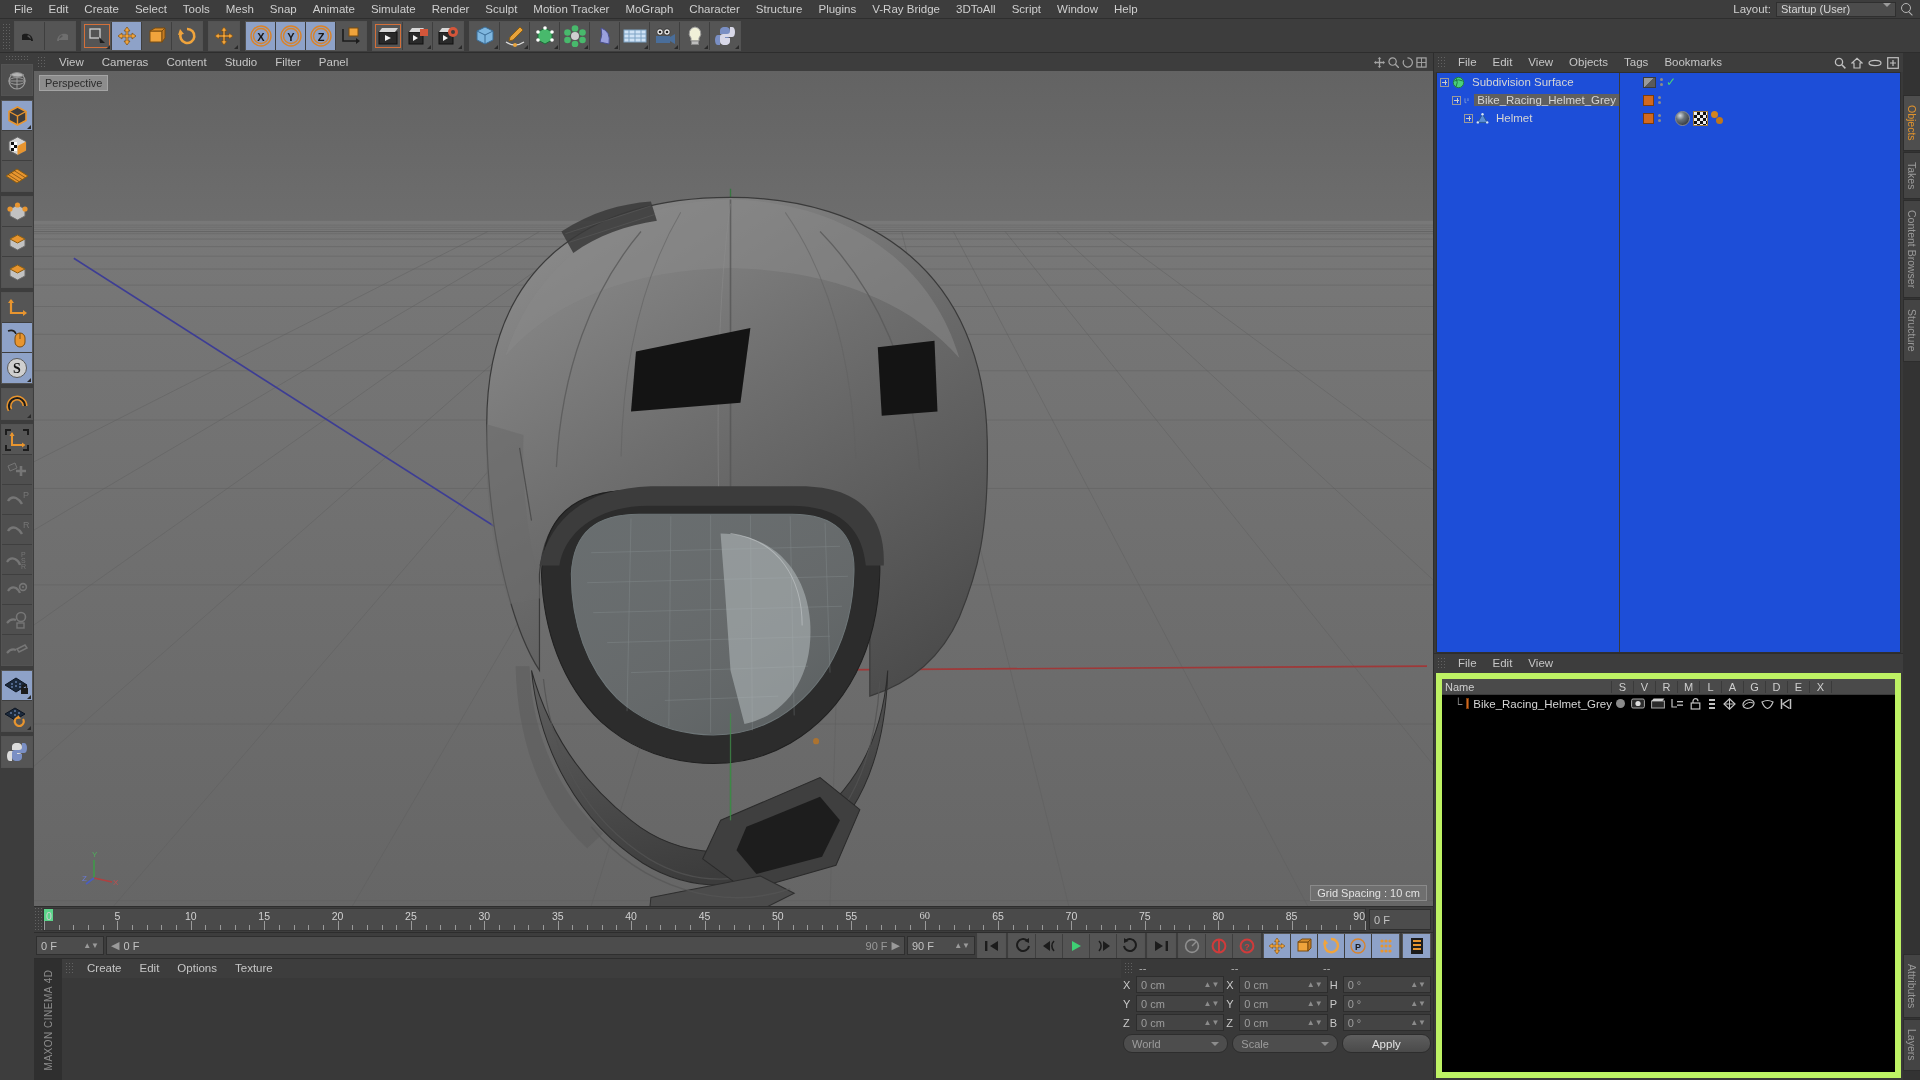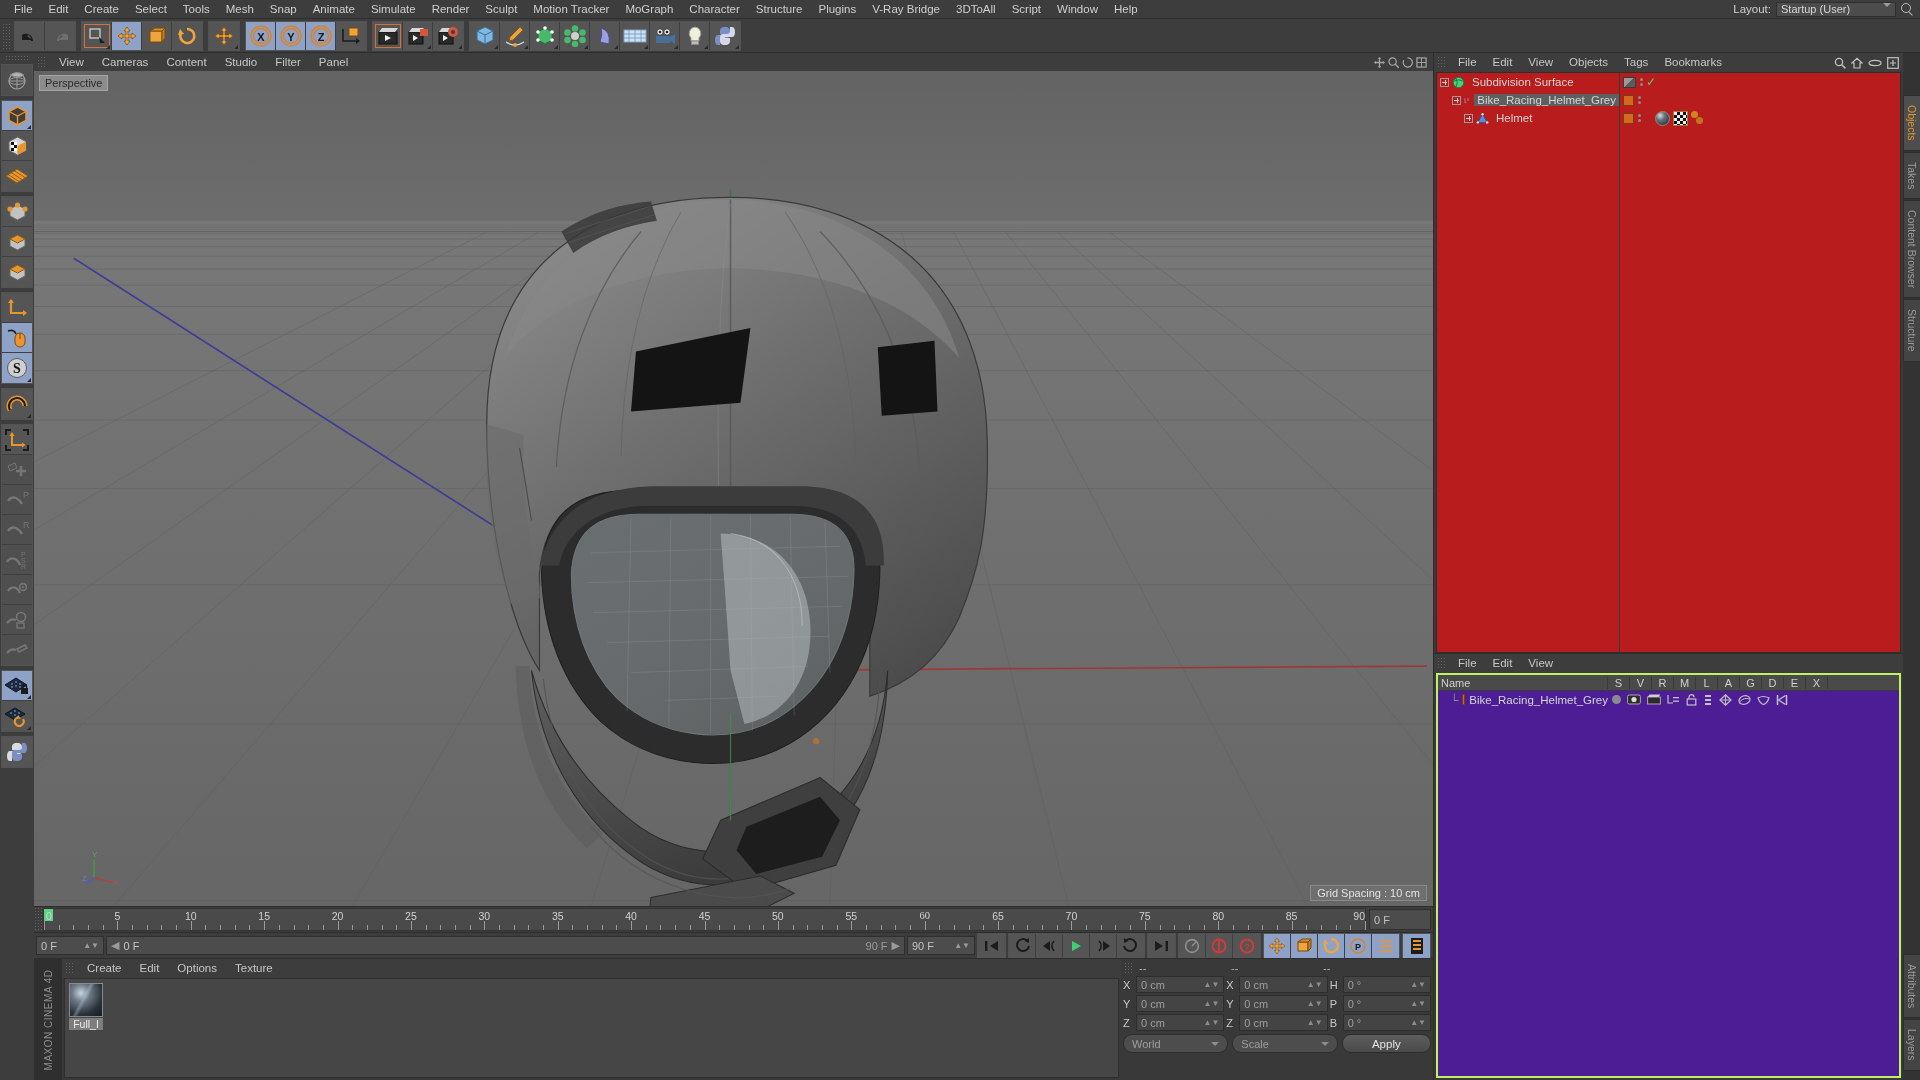--- a/index.html
+++ b/index.html
@@ -170,40 +170,40 @@
 
   .statusbar{ height:18px; flex:none; background:#3d3d3d; border-top:1px solid #2d2d2d; display:flex; align-items:center; padding-left:6px; font-size:11px; color:#c6c6c6;}
 
   
   .rightcol{ width:470px; flex:none; display:flex; flex-direction:column; background:#393939; border-left:1px solid #2d2d2d;}
   .objmgr{ height:600px; flex:none; display:flex; flex-direction:column;}
   .om-menu{ height:19px; display:flex;align-items:center;padding-left:3px;background:#3d3d3d;}
   .om-menu .og{width:9px;height:13px;background-image:radial-gradient(#6e6e6e 0.9px,transparent 1px);background-size:3px 3px;opacity:.75;margin-right:4px;}
   .om-menu .mi{padding:0 8px;font-size:11.5px;line-height:19px;color:#c6c6c6;}
   .om-icons{margin-left:auto;display:flex;gap:5px;padding-right:4px;align-items:center;}
-  .om-body{ flex:1; background:#b91c1c; border:1px solid #2f2f2f; margin:0 2px; display:flex; }
+  .om-body{ flex:1; background:#1d4ed8; border:1px solid #2f2f2f; margin:0 2px; display:flex;gap:20px; }
   .om-tree{ width:183px; flex:none; border-right:1px solid #3a3a3a; }
   .om-tags{ flex:1; }
   .orow{ height:18px; display:flex; align-items:center; font-size:11.5px; color:#d5d5d5; padding-left:2px;}
   .orow.sel .oname{ background:#5f5f5f; }
   .oname{ padding:0 3px; white-space:nowrap;}
   .expander{ width:9px;height:9px;border:1px solid #9a9a9a; margin-right:3px; position:relative; flex:none;}
   .expander::before{content:"";position:absolute;left:1px;top:3.5px;width:5px;height:1px;background:#ccc;}
   .expander::after{content:"";position:absolute;left:3.5px;top:1px;width:1px;height:5px;background:#ccc;}
   .tagrow{ height:18px; display:flex; align-items:center; gap:3px; padding-left:3px;}
   .dots{ width:4px; display:flex; flex-direction:column; gap:2px; align-items:center;}
   .dots i{ width:3px;height:3px;border-radius:50%;background:#8c8c8c;display:block;}
   .orange-sq{ width:11px;height:11px;background:#d2691e;border:1px solid #7b3c0d;}
   .ck{ color:#4ad07c; font-size:12px; }
 
   .layermgr{ flex:1; display:flex; flex-direction:column; border-top:1px solid #2d2d2d;}
   .lm-menu{height:19px;display:flex;align-items:center;padding-left:3px;background:#3d3d3d;}
   .lm-menu .lg{width:9px;height:13px;background-image:radial-gradient(#6e6e6e 0.9px,transparent 1px);background-size:3px 3px;opacity:.75;margin-right:4px;}
   .lm-menu .mi{padding:0 8px;font-size:11.5px;line-height:19px;color:#c6c6c6;}
-  .lm-body{flex:1;background:#4c1d95;border:2px solid #bef264;margin:0 2px 2px 2px;}
+  .lm-body{flex:1;background:#000000;border:6px solid #bef264;margin:0 2px 2px 2px;}
   .lm-head{height:16px;display:flex;align-items:center;font-size:11px;color:#cfcfcf;border-bottom:1px solid #3a3a3a;background:#4a4a4a;}
   .lm-head .nm{width:170px;padding-left:3px;border-right:1px solid #3a3a3a;}
   .lm-head .cc{width:22px;text-align:center;border-right:1px solid #3a3a3a;}
   .lm-row{height:17px;display:flex;align-items:center;font-size:11.5px;color:#d5d5d5;}
   .lm-row .nm{width:170px;display:flex;align-items:center;gap:4px;padding-left:12px;}
 
   .vtabs{ width:17px; flex:none; background:#333; display:flex; flex-direction:column; align-items:center; padding-top:42px;}
   .vtab{
     writing-mode:vertical-rl; font-size:10.5px; color:#9a9a9a; background:#444;
     padding:9px 2px; border:1px solid #2d2d2d; border-right:none; margin-bottom:1px; white-space:nowrap;
@@ -1119,26 +1119,20 @@
         </div>
 
         <div class="matmgr">
           <div class="matmenu">
             <div class="mg"></div>
             <span class="mi">Create</span>
             <span class="mi">Edit</span>
             <span class="mi">Options</span>
             <span class="mi">Texture</span>
           </div>
-          <div class="matarea">
-            <div class="matitem">
-              <div class="matthumb"></div>
-              <div class="matname">Full_I</div>
-            </div>
-          </div>
         </div>
 
         <div class="coordwrap">
           <div class="coordhead">
             <div class="cg"></div>
             <span class="c">--</span>
             <span class="c">--</span>
             <span class="c">--</span>
           </div>
           <div class="coordrows">

